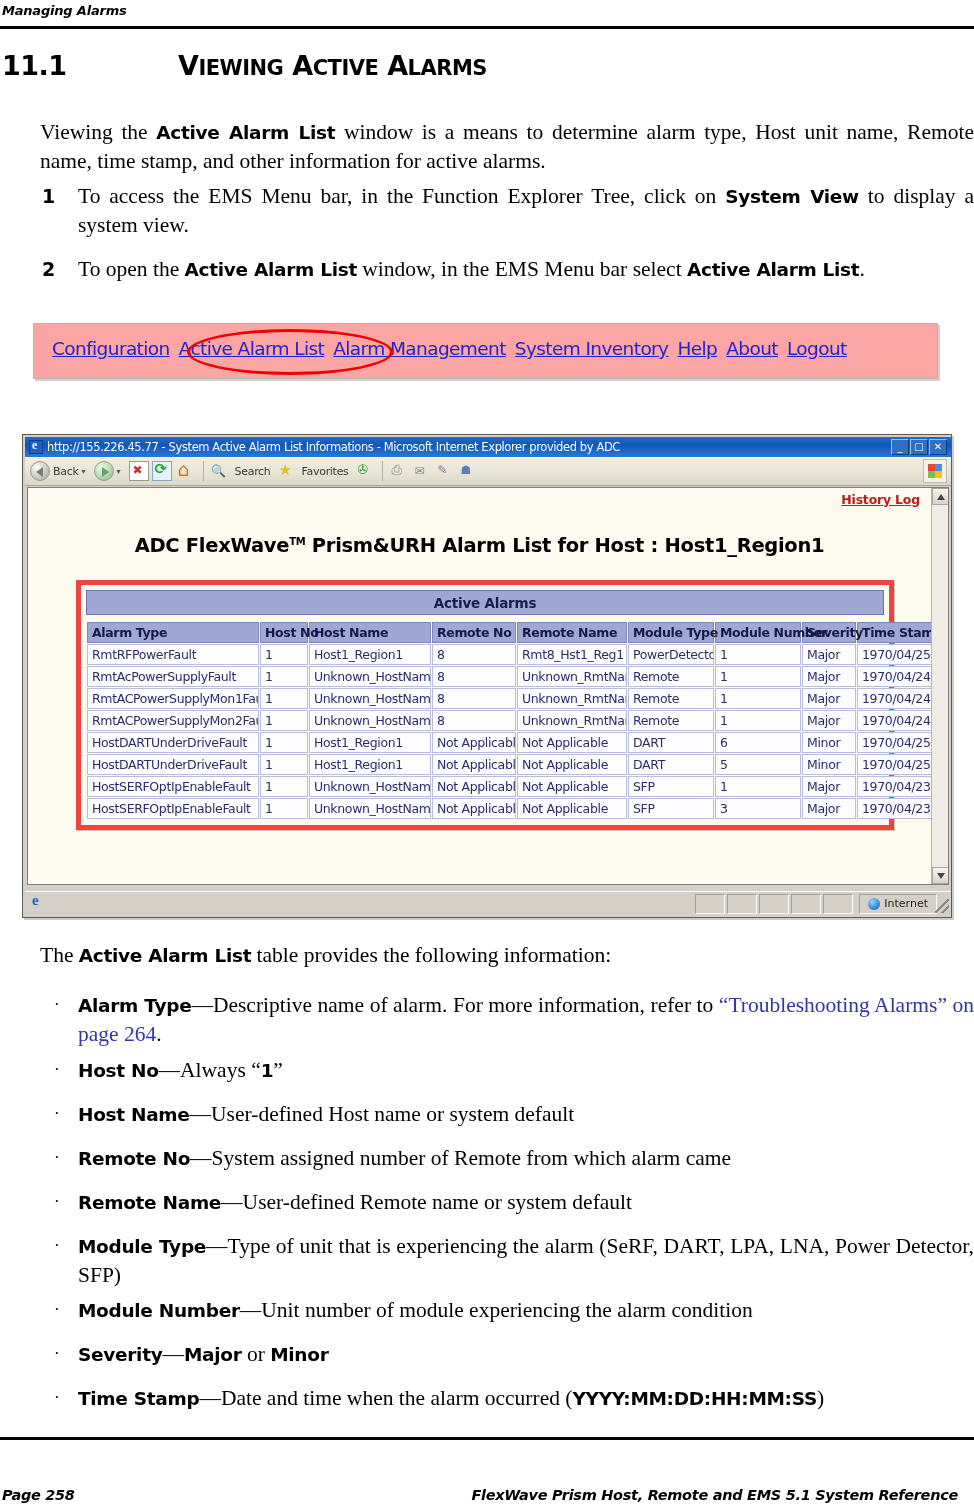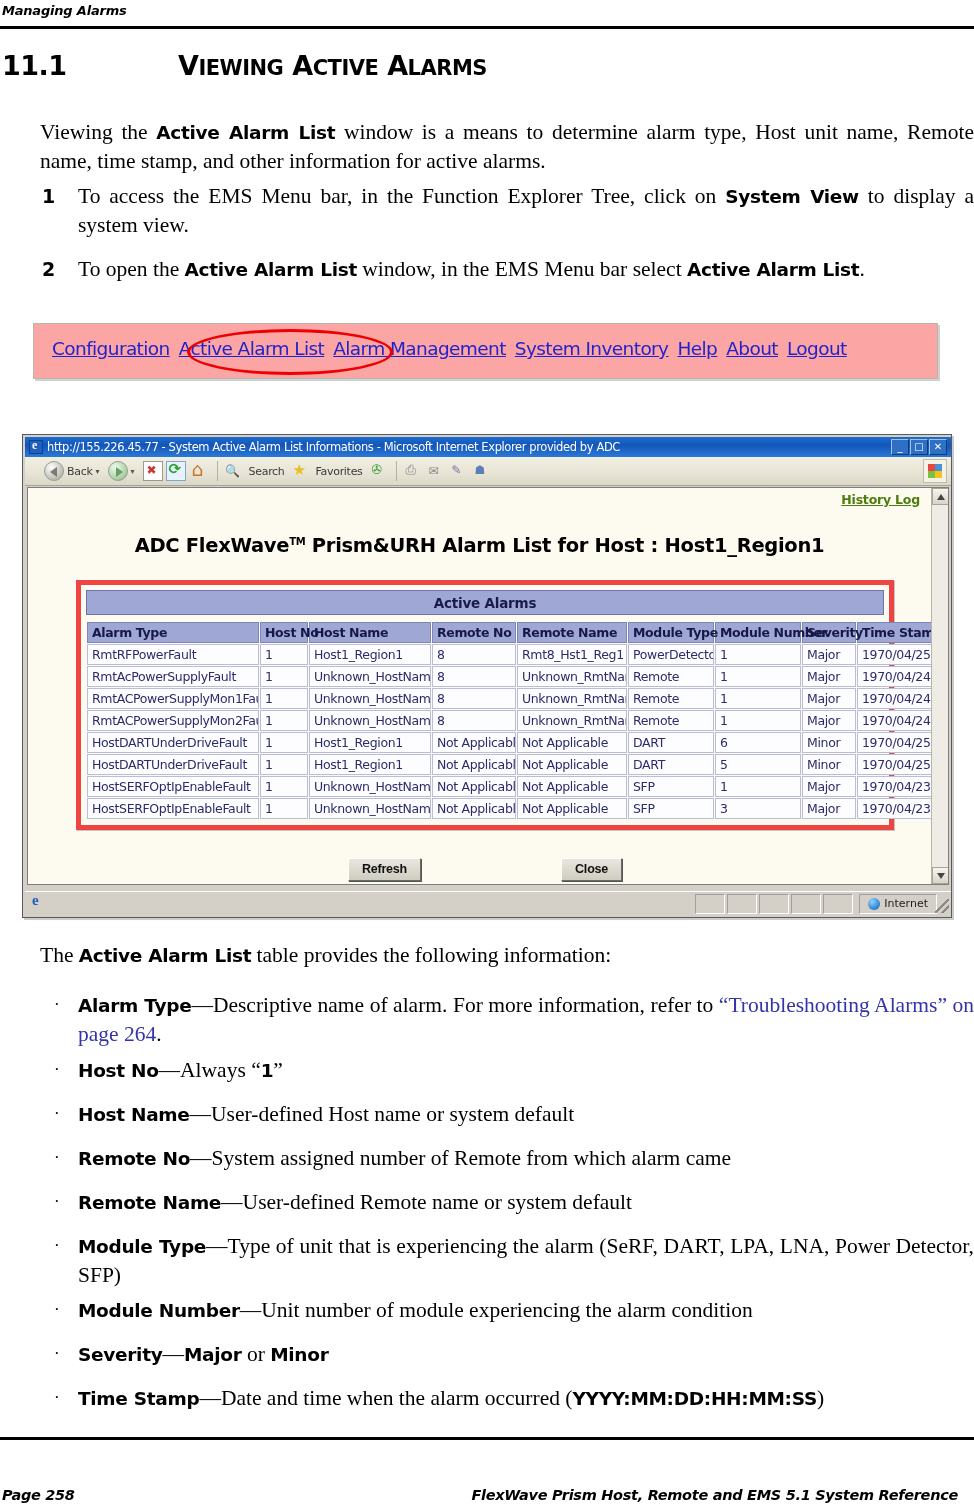--- a/index.html
+++ b/index.html
@@ -154,21 +154,21 @@
     border: 1px solid #9ec4ee;
     border-right-color: #0b3c84; border-bottom-color: #0b3c84;
     color: #fff; font-size: 10px; line-height: 14px;
     text-align: center; font-family: "DejaVu Sans", sans-serif;
   }
   .toolbar {
     position: absolute; left: 2px; top: 22px;
     width: 926px; height: 29px;
     background: linear-gradient(to bottom,#f1efe2 0%,#e8e5d6 55%,#dcd8c8 100%);
     border-bottom: 1px solid #a8a498;
-    display: flex; align-items: center; padding-left: 19px;
+    display: flex; align-items: center; padding-left: 5px;
   }
   .tb-item { display: flex; align-items: center; margin-right: 5px; }
   .tb-label { font-size: 11px; color: #3a3a3a; margin-left: 3px; letter-spacing: -0.3px; }
   .circle-btn {
     width: 20px; height: 20px; border-radius: 50%;
     background: radial-gradient(circle at 35% 30%, #fdfdfd, #bdbdb4 70%, #9a9a92);
     border: 1px solid #9a9a92;
     position: relative;
   }
   .circle-btn.green { background: radial-gradient(circle at 35% 30%, #eafbe8, #a8cfa2 70%, #7faa79); }
@@ -267,21 +267,21 @@
     border-right: 4px solid transparent;
     border-bottom: 6px solid #444;
   }
   .scroll-arrow.bottom::after {
     border-bottom: none;
     border-top: 6px solid #444;
   }
 
   .history-log {
     position: absolute; right: 28px; top: 4px;
-    color: #4d7c0f;
+    color: #b91c1c;
     font-size: 12.5px;
     letter-spacing: -0.2px;
     font-weight: bold;
   }
   .page-heading {
     position: absolute; left: 0; right: 17px; top: 46px;
     text-align: center;
     font-size: 19.5px;
     font-weight: bold;
     letter-spacing: -0.3px;
@@ -624,24 +624,20 @@
             <td>Not Applicable</td>
             <td>SFP</td>
             <td>3</td>
             <td>Major</td>
             <td>1970/04/23,23:03:39.0</td>
           </tr>
         </tbody>
       </table>
     </div>
 
-    <div class="btn-row">
-      <button class="win-btn">Refresh</button>
-      <button class="win-btn">Close</button>
-    </div>
 
     <div class="vscroll">
       <div class="scroll-arrow"></div>
       <div class="scroll-arrow bottom"></div>
     </div>
   </div>
 
   <div class="statusbar">
     <span class="sb-left"></span>
     <span class="sb-spacer"></span>

